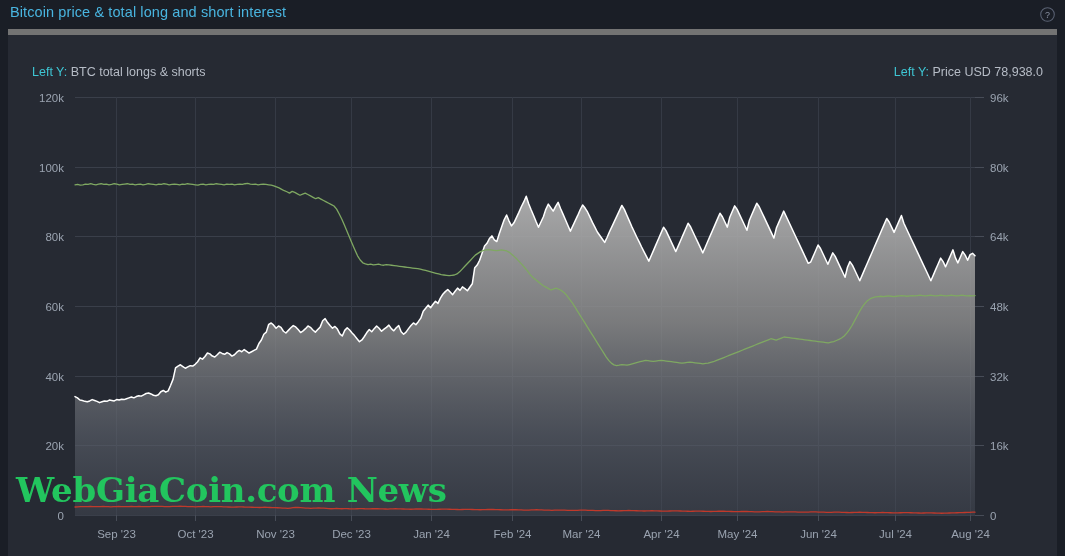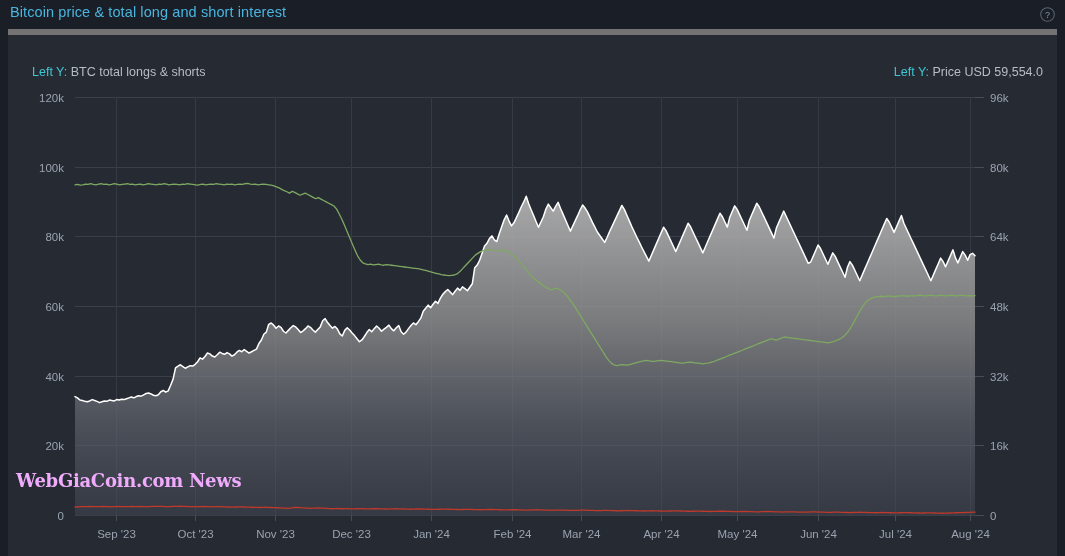--- a/index.html
+++ b/index.html
@@ -119,23 +119,23 @@
     stroke: #474c57;
     stroke-width: 1;
     shape-rendering: crispEdges;
   }
 
   .watermark {
     position: absolute;
     left: 8px;
     top: 435px;
     font-family: "DejaVu Serif", serif;
-    font-size: 18px;
+    font-size: 34px;
     font-weight: bold;
-    color: #f0abfc;
+    color: #22c55e;
     letter-spacing: -0.3px;
     white-space: nowrap;
     z-index: 5;
     pointer-events: none;
   }
 </style>
 </head>
 <body>
 
 <div id="app">
@@ -150,21 +150,21 @@
 
   <div class="card">
 
     <div class="legend-left">
       <span class="legend-key">Left Y:</span>
       <span class="legend-val">BTC total longs &amp; shorts</span>
     </div>
 
     <div class="legend-right">
       <span class="legend-key">Left Y:</span>
-      <span class="legend-val">Price USD 59,554.0</span>
+      <span class="legend-val">Price USD 78,938.0</span>
     </div>
 
     <div class="plot-wrap">
       <svg class="plot" id="plot-svg" viewBox="0 0 1049 527" preserveAspectRatio="none">
         <defs>
           <linearGradient id="priceFill" x1="0" y1="0" x2="0" y2="1">
             <stop offset="0%" stop-color="#b4b4b4" stop-opacity="0.92"></stop>
             <stop offset="40%" stop-color="#8e8e8e" stop-opacity="0.80"></stop>
             <stop offset="75%" stop-color="#5d626c" stop-opacity="0.62"></stop>
             <stop offset="100%" stop-color="#444954" stop-opacity="0.50"></stop>

